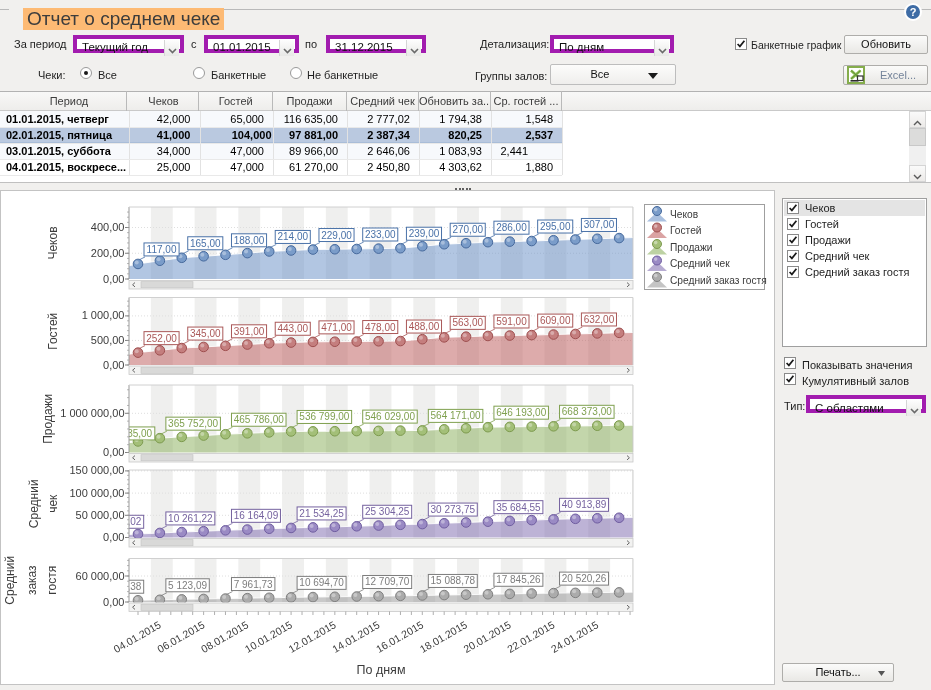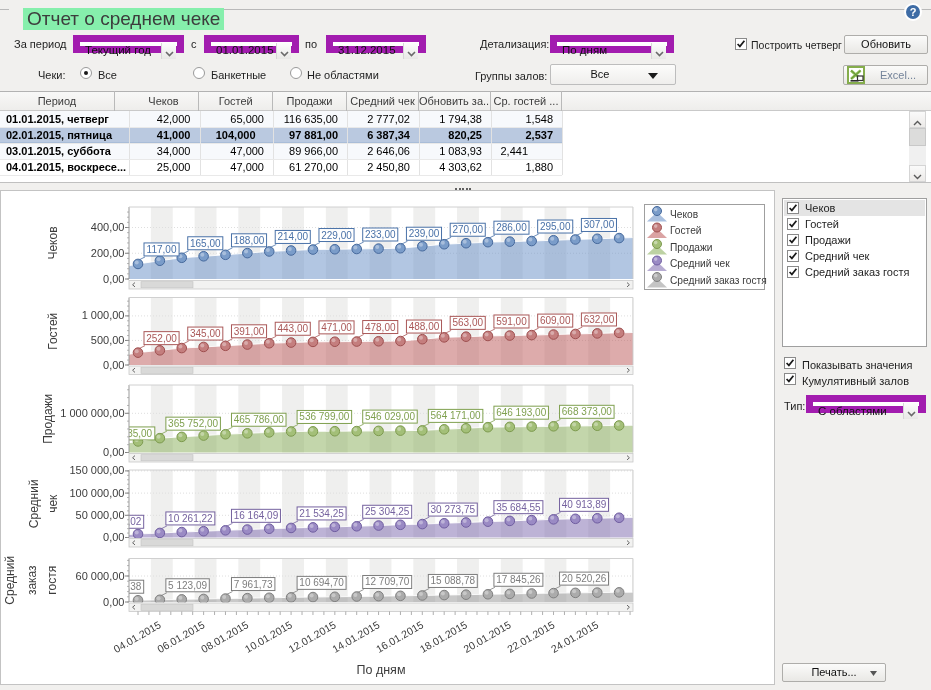--- a/index.html
+++ b/index.html
@@ -1,19 +1,19 @@
 <!DOCTYPE html>
 <html><head><meta charset="utf-8">
 <style>
 * { margin:0; padding:0; box-sizing:border-box; }
 html,body { width:931px; height:690px; overflow:hidden; }
 body { font-family:"Liberation Sans", sans-serif; background:#f1f0ee; position:relative; }
 .abs { position:absolute; }
 .lbl { position:absolute; font-size:11px; color:#1e1e1e; white-space:nowrap; }
-.combo { position:absolute; background:#fff; border:7px solid #a21caf; }
+.combo { position:absolute; background:#fff; border:4px solid #a21caf; }
 .combo .ct { position:absolute; left:5px; top:2.5px; font-size:11.5px; color:#111; white-space:nowrap; }
 .combo .cbtn { position:absolute; right:0; top:0; width:15px; margin:1px;
   background:linear-gradient(#fdfdfd,#e8e8e6); border-left:1px solid #d6d6d6; text-align:center; }
 .combo .cbtn svg { margin-top:5px; }
 .btn { position:absolute; background:linear-gradient(#fbfbfa,#e9e8e5); border:1px solid #aeadaa; border-radius:2px;
   font-size:11px; color:#111; text-align:center; }
 .cb { position:absolute; width:12px; height:12px; background:#fff; border:1px solid #8a8a8a; }
 .cb svg { position:absolute; left:0px; top:0px; }
 .radio { position:absolute; width:12px; height:12px; border-radius:50%; background:#fff; border:1px solid #9a9a9a; }
 .rdot { position:absolute; left:3px; top:3px; width:4px; height:4px; border-radius:50%; background:#1a1a1a; }
@@ -31,21 +31,21 @@
 .tsbbtn { position:absolute; left:0; width:17px; height:17px; background:linear-gradient(#fafafa,#eceae8);
   border:1px solid #d5d5d5; text-align:center; }
 .tsbbtn svg { margin-top:4px; }
 .tsbthumb { position:absolute; left:0; top:17px; width:17px; height:18px; background:#dcdcdb; border:1px solid #c8c8c8; }
 .lbitem { position:absolute; left:1px; width:141px; height:16px; }
 .lbtxt { position:absolute; left:22px; font-size:11px; color:#1e1e1e; white-space:nowrap; }
 </style></head>
 <body>
 <div class="abs" style="left:0;top:9px;width:9px;height:1px;background:#b9b9b9"></div>
 <div class="abs" style="left:221px;top:9px;width:710px;height:1px;background:#b9b9b9"></div>
-<div class="abs" style="left:23px;top:8px;font-size:19px;color:#3c3c3c;background:#86efac;padding:0 4px">Отчет о среднем чеке</div>
+<div class="abs" style="left:23px;top:8px;font-size:19px;color:#3c3c3c;background:#fdba74;padding:0 4px">Отчет о среднем чеке</div>
 <div class="abs" style="left:904px;top:3px;width:18px;height:18px;border-radius:50%;background:#fff"></div>
 <div class="abs" style="left:906px;top:5px;width:14px;height:14px;border-radius:50%;background:#3e6ca5;color:#fff;
  font-size:11px;font-weight:bold;text-align:center;line-height:14px">?</div>
 
 <div class="lbl" style="left:14px;top:38px">За период</div>
 <div class="combo" style="left:73px;top:34.5px;width:111px;height:18px">
     <span class="ct">Текущий год</span>
     <span class="cbtn" style="height:16px"><svg width="9" height="6" viewBox="0 0 9 6">
         <path d="M1 1 L4.5 4.5 L8 1" stroke="#6a6a6a" stroke-width="1.6" fill="none"></path>
       </svg></span>
@@ -69,72 +69,72 @@
     <span class="ct">По дням</span>
     <span class="cbtn" style="height:16px"><svg width="9" height="6" viewBox="0 0 9 6">
         <path d="M1 1 L4.5 4.5 L8 1" stroke="#6a6a6a" stroke-width="1.6" fill="none"></path>
       </svg></span>
   </div>
 <div class="cb" style="left:735px;top:38px">
     <svg width="10" height="10" viewBox="0 0 10 10">
       <path d="M1.6 5.0 L3.9 7.4 L8.4 1.8" stroke="#1a1a1a" stroke-width="1.7" fill="none"></path>
     </svg>
   </div>
-<div class="lbl" style="left:751px;top:38.5px;font-size:10.5px">Построить четверг</div>
+<div class="lbl" style="left:751px;top:38.5px;font-size:10.5px">Банкетные график</div>
 <div class="btn" style="left:844px;top:35px;width:84px;height:19px;line-height:17px">Обновить</div>
 
 <div class="lbl" style="left:38px;top:69px">Чеки:</div>
 <div class="radio" style="left:80px;top:67px">
     <span class="rdot"></span>
   </div>
 <div class="lbl" style="left:98px;top:69px">Все</div>
 <div class="radio" style="left:193px;top:67px"></div>
 <div class="lbl" style="left:211px;top:69px">Банкетные</div>
 <div class="radio" style="left:290px;top:67px"></div>
-<div class="lbl" style="left:307px;top:69px">Не областями</div>
+<div class="lbl" style="left:307px;top:69px">Не банкетные</div>
 <div class="lbl" style="left:475px;top:70px">Группы залов:</div>
 <div class="btn" style="left:550px;top:64px;width:126px;height:21px;line-height:19px;background:linear-gradient(#fcfcfb,#efeeec);border-color:#bdbdbd;padding-right:26px">Все
   <svg width="10" height="6" viewBox="0 0 10 6" style="position:absolute;right:17px;top:8px">
       <path d="M0 0 H10 L5 6 Z" fill="#1a1a1a"></path>
     </svg>
 </div>
 <div class="btn" style="left:843px;top:65px;width:85px;height:20px;">
   <span style="position:absolute;left:3px;top:0px"><svg width="19" height="19" viewBox="0 0 19 19">
         <rect x="1" y="1" width="16" height="16" fill="#ffffff" stroke="#85ad4c" stroke-width="2"></rect>
         <path d="M4 4.5 L13.5 13 M13.5 4.5 L4 13" stroke="#8cbf52" stroke-width="2.8"></path>
         <path d="M4 4.5 L13.5 13 M13.5 4.5 L4 13" stroke="#648e36" stroke-width="1"></path>
         <rect x="10.5" y="10" width="5.5" height="4.5" fill="#ffffff" stroke="#333" stroke-width="1.2"></rect>
         <rect x="3.5" y="14" width="8" height="1.6" fill="#2b2b2b"></rect>
       </svg></span>
   <span style="position:absolute;left:36px;top:3px;color:#74849a">Excel...</span>
 </div>
 
 <div class="thead"></div>
-<div class="th" style="left:0px;width:115px"><span>Период</span></div>
+<div class="th" style="left:12px;width:115px"><span>Период</span></div>
 <div class="th" style="left:128.6px;width:70.9px"><span>Чеков</span></div>
 <div class="th" style="left:199.5px;width:73.5px"><span>Гостей</span></div>
 <div class="th" style="left:273px;width:74px"><span>Продажи</span></div>
 <div class="th" style="left:347px;width:72px"><span>Средний чек</span></div>
 <div class="th" style="left:419px;width:72px"><span>Обновить за...</span></div>
 <div class="th" style="left:491px;width:71px"><span>Ср. гостей ...</span></div>
 <div class="tbody"></div>
 <div class="trow" style="top:111px;background:#f7f9fc;width:562px;"></div>
 <div class="td tdl" style="left:6px;top:111px;width:120.6px"><b>01.01.2015, четверг</b></div>
 <div class="td tdr" style="left:128.6px;top:111px;width:61.900000000000006px">42,000</div>
 <div class="td tdr" style="left:199.5px;top:111px;width:64.5px">65,000</div>
 <div class="td tdr" style="left:273px;top:111px;width:65px">116 635,00</div>
 <div class="td tdr" style="left:347px;top:111px;width:63px">2 777,02</div>
 <div class="td tdr" style="left:419px;top:111px;width:63px">1 794,38</div>
 <div class="td tdr" style="left:491px;top:111px;width:62px">1,548</div>
 <div class="trow" style="top:127px;background:#bac9e0;width:562px;border-top:1px solid #a9bdd8;border-bottom:1px solid #a9bdd8;"></div>
 <div class="td tdl" style="left:6px;top:127px;width:120.6px"><b>02.01.2015, пятница</b></div>
 <div class="td tdr" style="left:128.6px;top:127px;width:61.900000000000006px"><b>41,000</b></div>
-<div class="td tdr" style="left:191px;top:127px;width:64.5px"><b>104,000</b></div>
+<div class="td tdr" style="left:207px;top:127px;width:64.5px"><b>104,000</b></div>
 <div class="td tdr" style="left:273px;top:127px;width:65px"><b>97 881,00</b></div>
-<div class="td tdr" style="left:347px;top:127px;width:63px"><b>6 387,34</b></div>
+<div class="td tdr" style="left:347px;top:127px;width:63px"><b>2 387,34</b></div>
 <div class="td tdr" style="left:419px;top:127px;width:63px"><b>820,25</b></div>
 <div class="td tdr" style="left:491px;top:127px;width:62px"><b>2,537</b></div>
 <div class="trow" style="top:143px;background:#f7f9fc;width:562px;"></div>
 <div class="td tdl" style="left:6px;top:143px;width:120.6px"><b>03.01.2015, суббота</b></div>
 <div class="td tdr" style="left:128.6px;top:143px;width:61.900000000000006px">34,000</div>
 <div class="td tdr" style="left:199.5px;top:143px;width:64.5px">47,000</div>
 <div class="td tdr" style="left:273px;top:143px;width:65px">89 966,00</div>
 <div class="td tdr" style="left:347px;top:143px;width:63px">2 646,06</div>
 <div class="td tdr" style="left:419px;top:143px;width:63px">1 083,93</div>
 <div class="td tdr" style="left:466px;top:143px;width:62px">2,441</div>
@@ -907,17 +907,17 @@
     </svg>
   </div>
 <div class="lbl" style="left:802px;top:374.5px">Кумулятивный залов</div>
 <div class="lbl" style="left:784px;top:400px">Тип:</div>
 <div class="combo" style="left:806px;top:395px;width:120px;height:18px">
     <span class="ct">С областями</span>
     <span class="cbtn" style="height:16px"><svg width="9" height="6" viewBox="0 0 9 6">
         <path d="M1 1 L4.5 4.5 L8 1" stroke="#6a6a6a" stroke-width="1.6" fill="none"></path>
       </svg></span>
   </div>
-<div class="btn" style="left:782px;top:663px;width:104px;height:19px;line-height:17px">Печать...
+<div class="btn" style="left:782px;top:663px;width:112px;height:19px;line-height:17px">Печать...
   <svg width="7" height="5" viewBox="0 0 7 5" style="position:absolute;right:8px;top:7px">
       <path d="M0 0 H7 L3.5 5 Z" fill="#555"></path>
     </svg>
 </div>
 
 </body></html>

